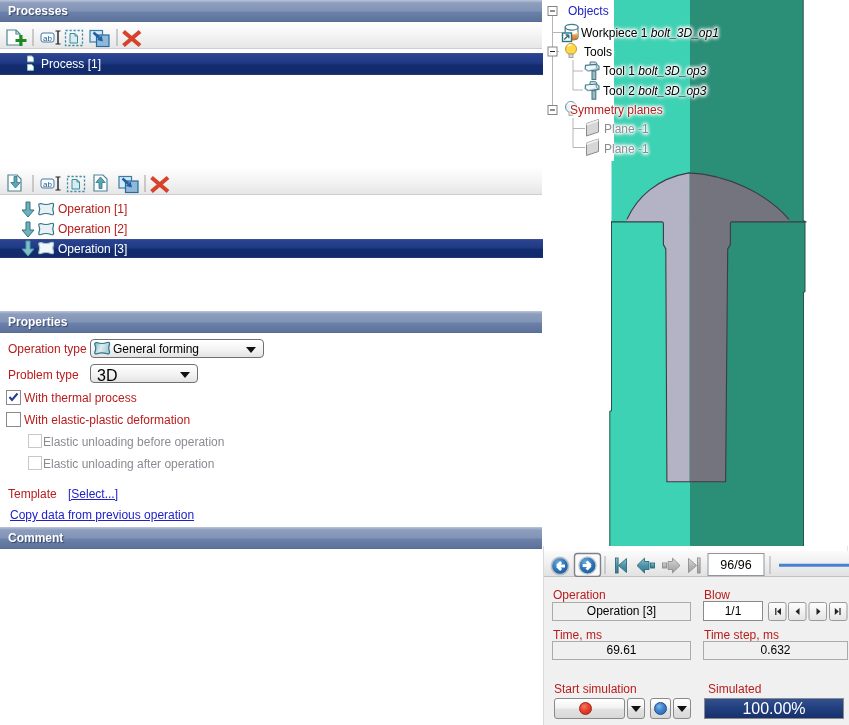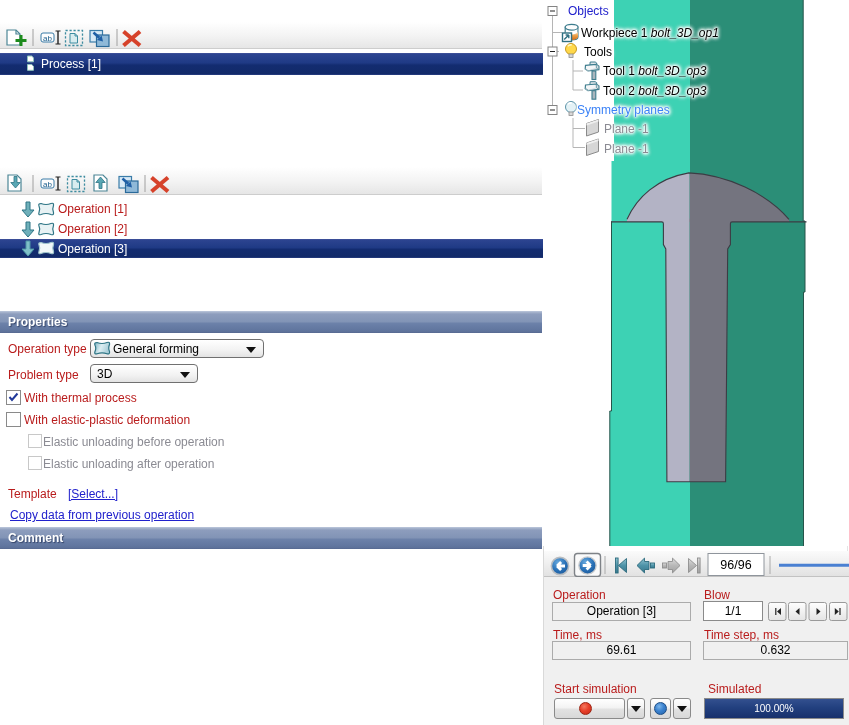--- a/index.html
+++ b/index.html
@@ -30,20 +30,21 @@
 .fldw { position:absolute; background:#fff; border:1px solid #8a8a8a; font-size:12px; text-align:center; color:#000; }
 .btn { position:absolute; border:1px solid #8a8a8a; border-radius:3px;
   background:linear-gradient(180deg,#ffffff 0%,#f3f3f3 45%,#e2e2e2 55%,#d8d8d8 100%); }
 .tree-row { position:absolute; white-space:nowrap; font-size:12px;
   text-shadow:0 0 2px #fff,0 0 3px #fff,0 0 3px #fff,0 0 4px #fff,0 0 4px #fff,0 0 5px #fff,0 0 5px #fff; }
 </style>
 </head>
 <body>
 <div id="app">
 
+  <div class="hdr" style="top:0;">Processes</div>
   <div class="tbar" style="top:22px; height:27px;"></div>
   <div id="tb1" class="abs" style="left:0;top:22px;width:542px;height:27px;">
     <svg width="542" height="27" viewBox="0 0 542 27">
 
       <g>
         <path d="M7,8 L16,8 L20,12 L20,23 L7,23 Z" fill="#fff" stroke="#4c8696" stroke-width="1.2"></path>
         <path d="M16,8 L16,12 L20,12" fill="none" stroke="#4c8696" stroke-width="1.2"></path>
         <g stroke="#1c8a1c" stroke-width="3">
             <line x1="21" y1="13" x2="21" y2="24"></line>
             <line x1="15.5" y1="18.5" x2="26.5" y2="18.5"></line>
@@ -173,21 +174,21 @@
         </linearGradient>
           </defs>
         <path d="M1,4.2 Q0,1.5 3,1.5 Q8,3.5 13,1.5 Q16,0.5 15.5,3.5 Q14,7 15.5,10.5 Q16,13.5 13,12.8 Q8,10.8 3,12.8 Q0,13.5 1,10.5 Q2.5,7 1,4.2 Z" fill="url(#fmg)" stroke="#2e7585" stroke-width="1.2"></path>
       </svg>
     </span>
     <span style="position:absolute;left:22px;top:2px;font-size:12px;">General forming</span>
     <span class="arr"></span>
   </div>
   <div class="lbl" style="left:8px;top:368px;">Problem type</div>
   <div class="combo" style="left:90px;top:364px;width:108px;height:19px;">
-    <span style="position:absolute;left:6px;top:2px;font-size:12px;">3D</span>
+    <span style="position:absolute;left:6px;top:2px;font-size:16px;">3D</span>
     <span class="arr"></span>
   </div>
 
   <div class="cb" style="left:6px;top:390px;">
     <svg width="13" height="13" viewBox="0 0 13 13">
         <path d="M2.5,6 L5,9 L10.5,2.5" fill="none" stroke="#21399a" stroke-width="2"></path>
       </svg>
   </div>
   <div class="lbl" style="left:24px;top:391px;">With thermal process</div>
   <div class="cb" style="left:6px;top:412px;"></div>
@@ -289,21 +290,21 @@
       <g transform="translate(43,138.5)">
         <path d="M0.5,4.5 L12.5,0.5 L12.5,13 L0.5,17 Z" fill="#d6d6d6" stroke="#8a8a8a"></path>
         <path d="M0.5,4.5 L12.5,0.5 L12.5,2.5 L0.5,6.5 Z" fill="#efefef" stroke="none"></path>
       </g>
     </svg>
     <div class="tree-row" style="left:25px;top:4px;color:#2121cc;">Objects</div>
     <div class="tree-row" style="left:38px;top:26px;">Workpiece 1 <i>bolt_3D_op1</i></div>
     <div class="tree-row" style="left:41px;top:45px;">Tools</div>
     <div class="tree-row" style="left:60px;top:64px;">Tool 1 <i>bolt_3D_op3</i></div>
     <div class="tree-row" style="left:60px;top:84px;">Tool 2 <i>bolt_3D_op3</i></div>
-    <div class="tree-row" style="left:34px;top:103px;color:#3b82f6;">Symmetry planes</div>
+    <div class="tree-row" style="left:27px;top:103px;color:#b91c1c;">Symmetry planes</div>
     <div class="tree-row" style="left:61px;top:122px;color:#8b8b93;">Plane -1</div>
     <div class="tree-row" style="left:61px;top:142px;color:#8b8b93;">Plane -1</div>
   </div>
 
   <div class="abs" style="left:544px;top:551px;width:305px;height:174px;background:#f0f0f0;"></div>
   <div class="abs" id="transport" style="left:544px;top:551px;width:305px;height:26px;
        background:linear-gradient(180deg,#fbfbfb 0%,#efefef 50%,#e2e2e2 100%);border-bottom:1px solid #c2c2c2;">
     <svg width="305" height="26" viewBox="0 0 305 26">
       <defs>
         <radialGradient id="bluebtn" cx="0.38" cy="0.3" r="0.8">
@@ -401,15 +402,15 @@
   <div class="abs" style="left:579px;top:702px;width:13px;height:13px;border-radius:50%;
        background:radial-gradient(circle at 38% 32%,#f47a60 0%,#e8402a 45%,#c52a18 100%);border:1px solid #9c2413;"></div>
   <div class="btn" style="left:627px;top:698px;width:18px;height:21px;"></div>
   <div class="abs" style="left:631px;top:706px;width:0;height:0;border-left:5px solid transparent;border-right:5px solid transparent;border-top:6px solid #111;"></div>
   <div class="btn" style="left:650px;top:698px;width:21px;height:21px;"></div>
   <div class="abs" style="left:654px;top:702px;width:13px;height:13px;border-radius:50%;
        background:radial-gradient(circle at 38% 32%,#7db6ea 0%,#3b82cf 45%,#2564ab 100%);border:1px solid #1d4e87;"></div>
   <div class="btn" style="left:673px;top:698px;width:18px;height:21px;"></div>
   <div class="abs" style="left:677px;top:706px;width:0;height:0;border-left:5px solid transparent;border-right:5px solid transparent;border-top:6px solid #111;"></div>
   <div class="abs" style="left:704px;top:698px;width:140px;height:21px;border:1px solid #8a8a8a;
-       background:linear-gradient(180deg,#33508f 0%,#22407f 45%,#17306c 100%);color:#fff;text-align:center;line-height:19px;font-size:10px;">100.00%</div>
+       background:linear-gradient(180deg,#33508f 0%,#22407f 45%,#17306c 100%);color:#fff;text-align:center;line-height:19px;font-size:16px;">100.00%</div>
 
 </div>
 
 </body></html>

